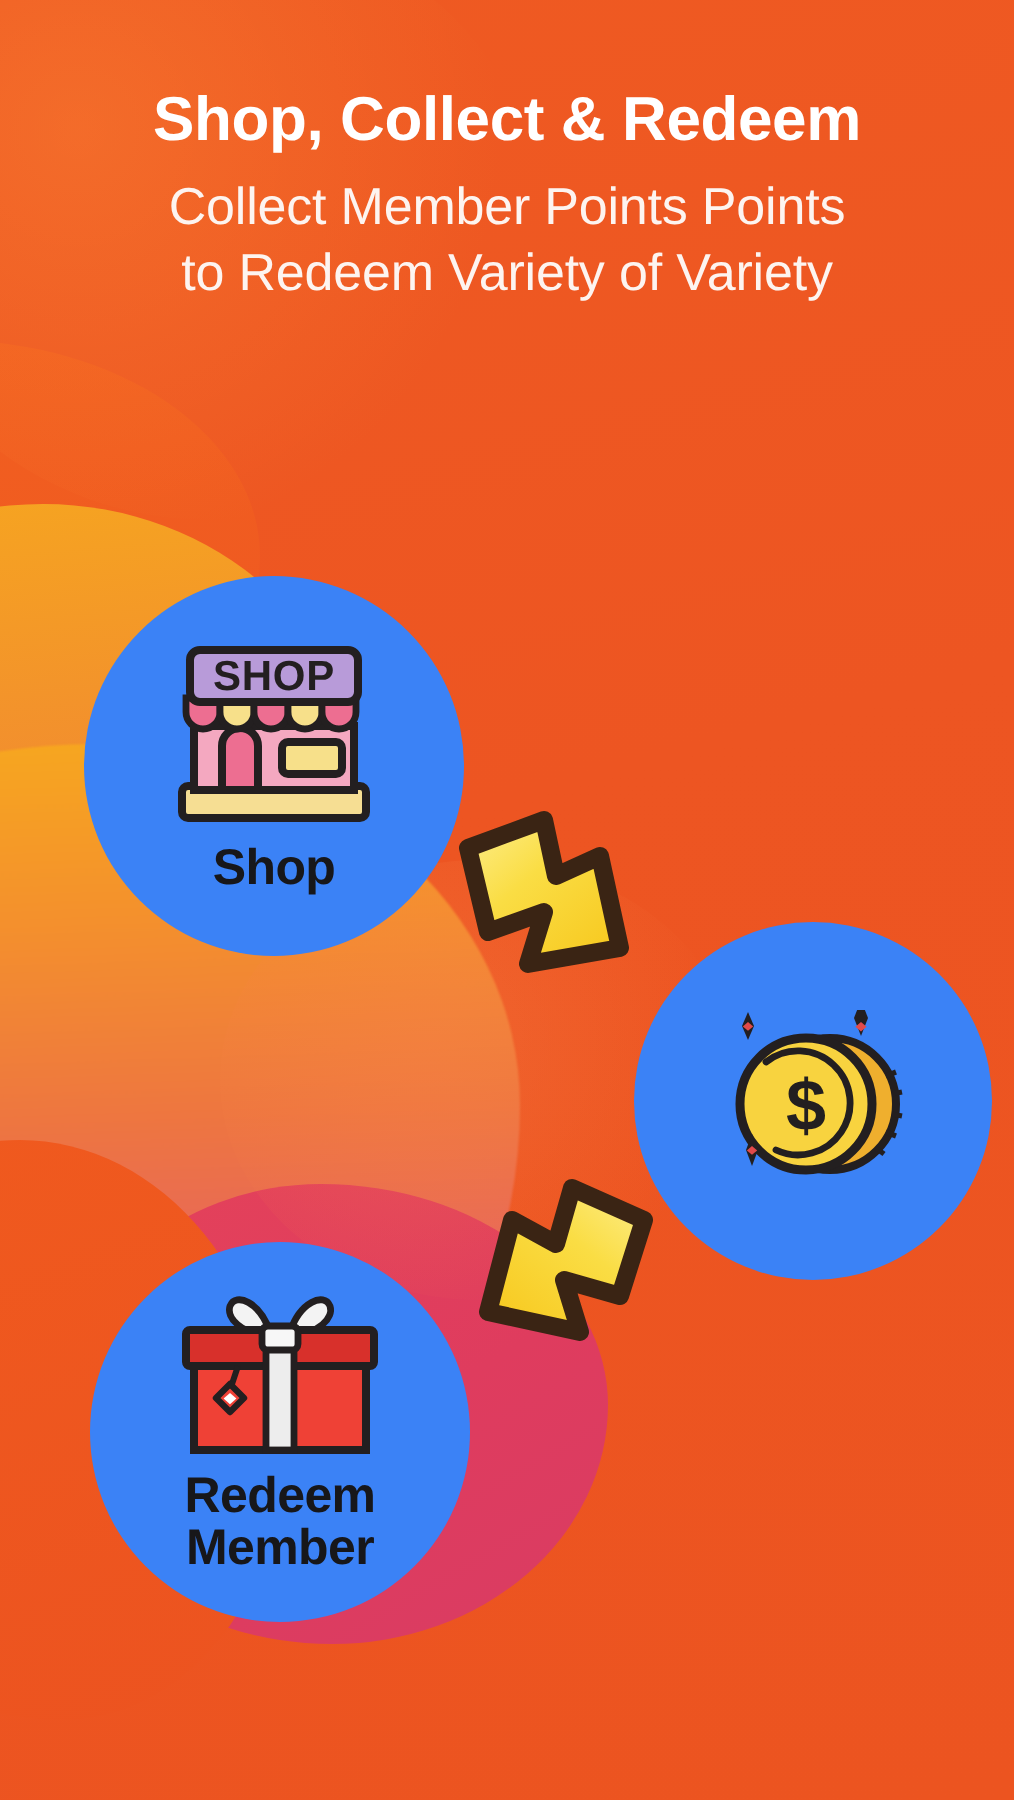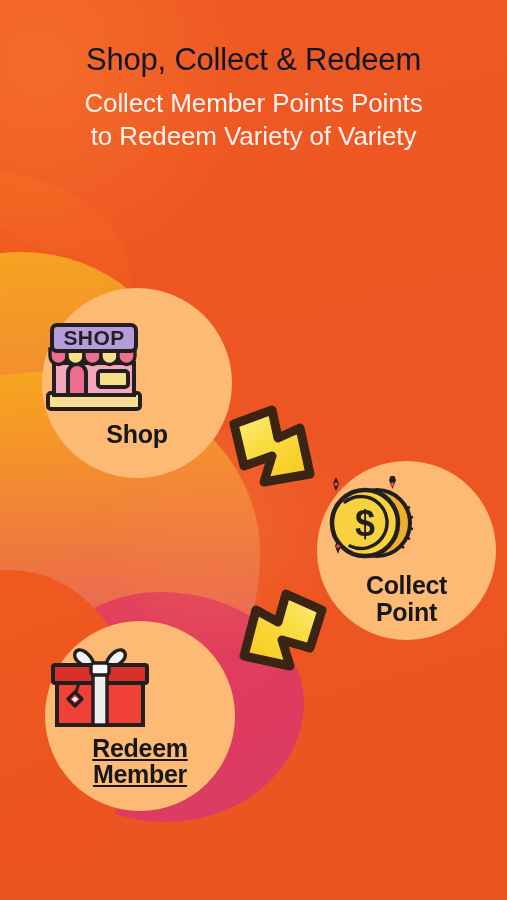--- a/index.html
+++ b/index.html
@@ -68,47 +68,47 @@
     position:absolute;
     left:110px;top:430px;
     width:260px;height:220px;
     border-radius:50%;
     background:radial-gradient(circle at 40% 40%, rgba(248,130,70,.35), rgba(248,130,70,0) 72%);
   }
 
   
   .header{position:absolute;left:0;right:0;top:44px;text-align:center;padding:0 12px;}
   .title{
-    font-size:31px;font-weight:normal;color:#0f172a;
+    font-size:31px;font-weight:bold;color:#ffffff;
     letter-spacing:-0.2px;line-height:1.05;margin:0;
   }
   .subtitle{
     margin:10px 0 0 0;
     font-size:26px;font-weight:400;color:#FDF4F0;
     line-height:1.30;letter-spacing:-0.1px;
   }
 
   
   .step{
     position:absolute;border-radius:50%;
-    background:#fdba74;
+    background:#3b82f6;
     display:flex;flex-direction:column;
-    justify-content:center;
+    align-items:center;justify-content:center;
   }
   .step-shop{left:42px;top:288px;width:190px;height:190px;}
   .step-coin{left:317px;top:461px;width:179px;height:179px;}
   .step-gift{left:45px;top:621px;width:190px;height:190px;}
 
   .step-label{
     color:#17171A;font-weight:bold;text-align:center;
     line-height:1.06;letter-spacing:-0.3px;
   }
   .step-shop .step-label{font-size:25px;margin-top:6px;}
   .step-coin .step-label{font-size:25px;margin-top:4px;}
-  .step-gift .step-label{font-size:25px;margin-top:4px;text-decoration:underline;}
+  .step-gift .step-label{font-size:25px;margin-top:4px;}
 
   .icon-wrap{display:block;line-height:0;}
 
   
   .arrow{position:absolute;line-height:0;}
   .arrow-1{left:226px;top:404px;}
   .arrow-2{left:224px;top:588px;}
 </style>
 </head>
 <body>
@@ -180,24 +180,20 @@
 
         <text x="48" y="60" text-anchor="middle" font-family="Liberation Sans, sans-serif" font-size="36" font-weight="bold" fill="#231F20">$</text>
 
         <path d="M16 8 L19 15 L22 8 L19 1 Z" fill="#231F20"></path>
         <path d="M19 6 l2.6 2.2 -2.6 2.2 -2.6 -2.2 Z" fill="#E24A4A"></path>
         <path d="M72 4 L75.5 13 L79 4 L75.5 -5 Z" fill="#231F20"></path>
         <path d="M75.5 6 l2.8 2.4 -2.8 2.4 -2.8 -2.4 Z" fill="#E24A4A"></path>
         <path d="M18 70 L21 78 L24 70 L21 62 Z" fill="#231F20"></path>
         <path d="M21 68 l2.6 2.2 -2.6 2.2 -2.6 -2.2 Z" fill="#E24A4A"></path>
       </svg>
-    </span>
-    <span class="step-label">
-      <span>Collect</span><br>
-      <span>Point</span>
     </span>
   </div>
 
   <div class="step step-gift">
     <span class="icon-wrap">
       <svg width="110" height="86" viewBox="0 0 110 86">
 
         <path d="M48 22 C36 22 28 14 30 8 C33 1 45 6 50 21 Z" fill="#F3F3F3" stroke="#231F20" stroke-width="3.4" stroke-linejoin="round"></path>
         <path d="M62 22 C74 22 82 14 80 8 C77 1 65 6 60 21 Z" fill="#F3F3F3" stroke="#231F20" stroke-width="3.4" stroke-linejoin="round"></path>
 

